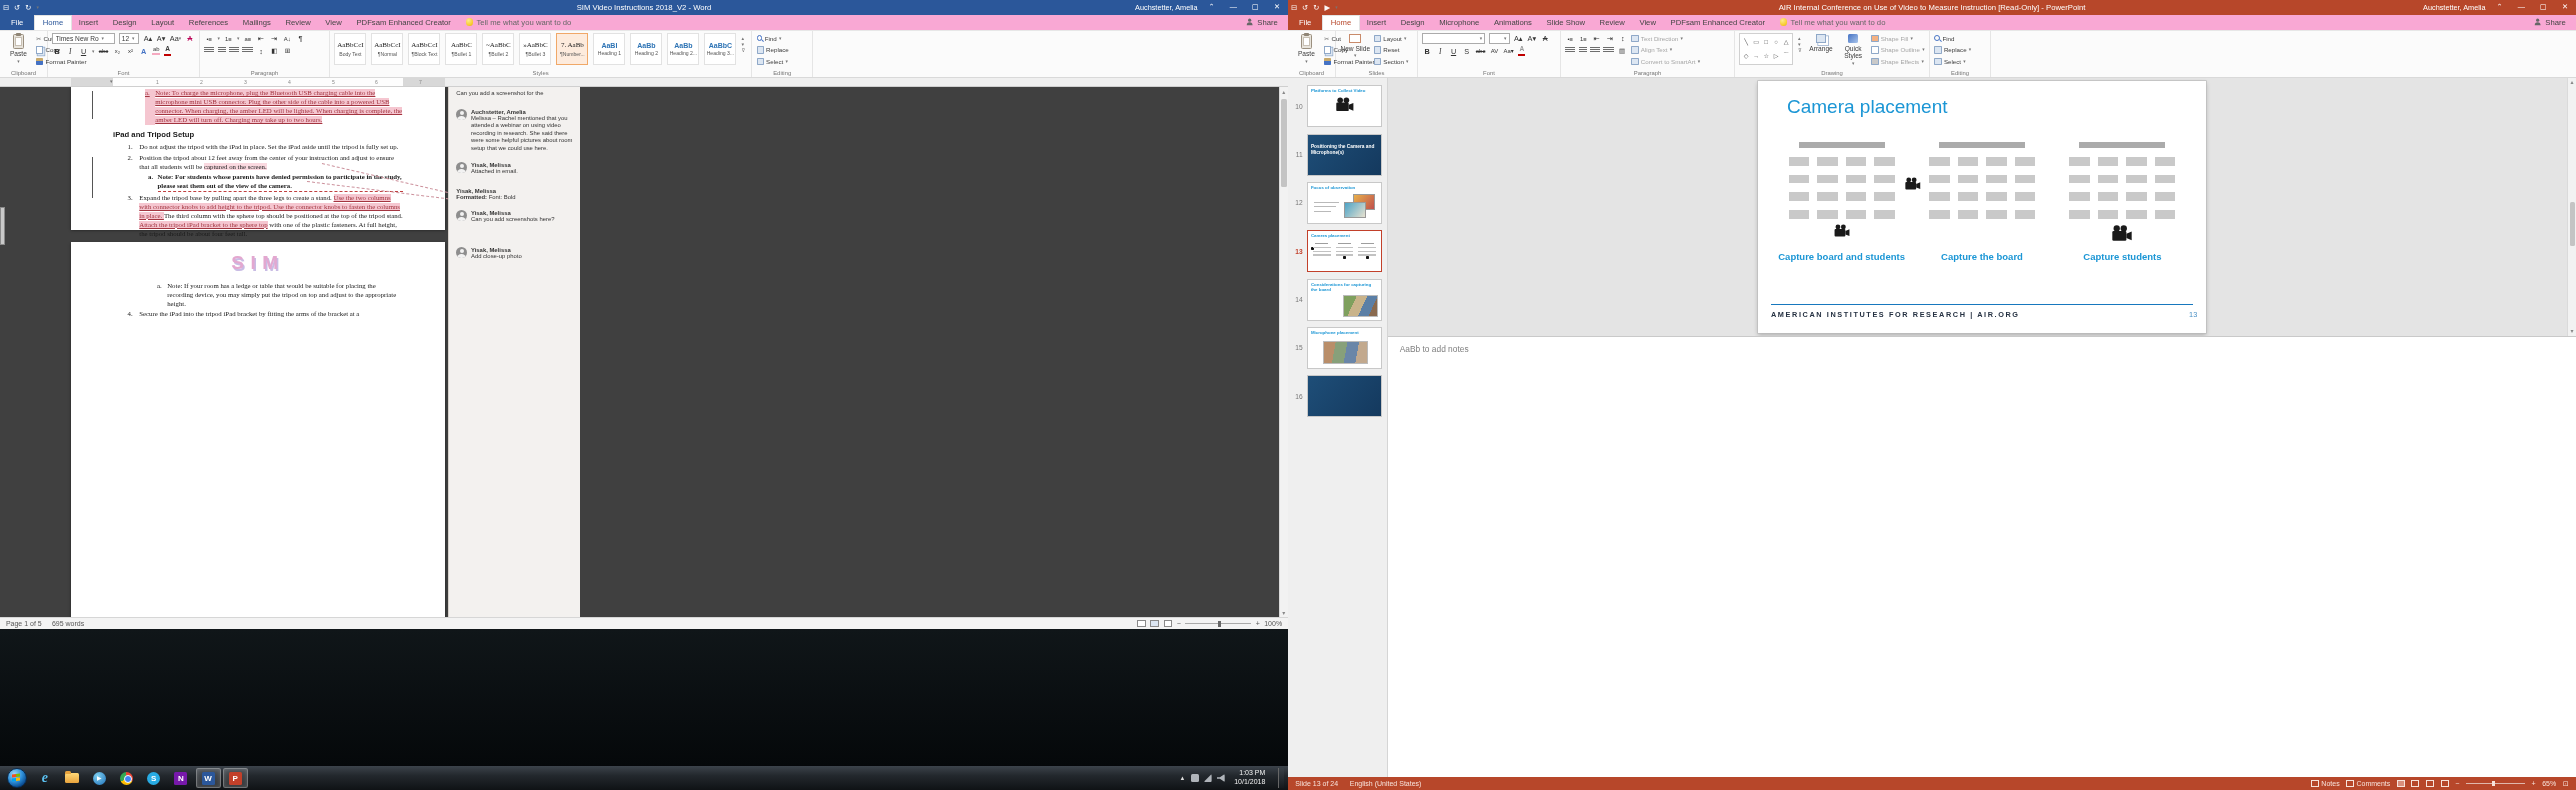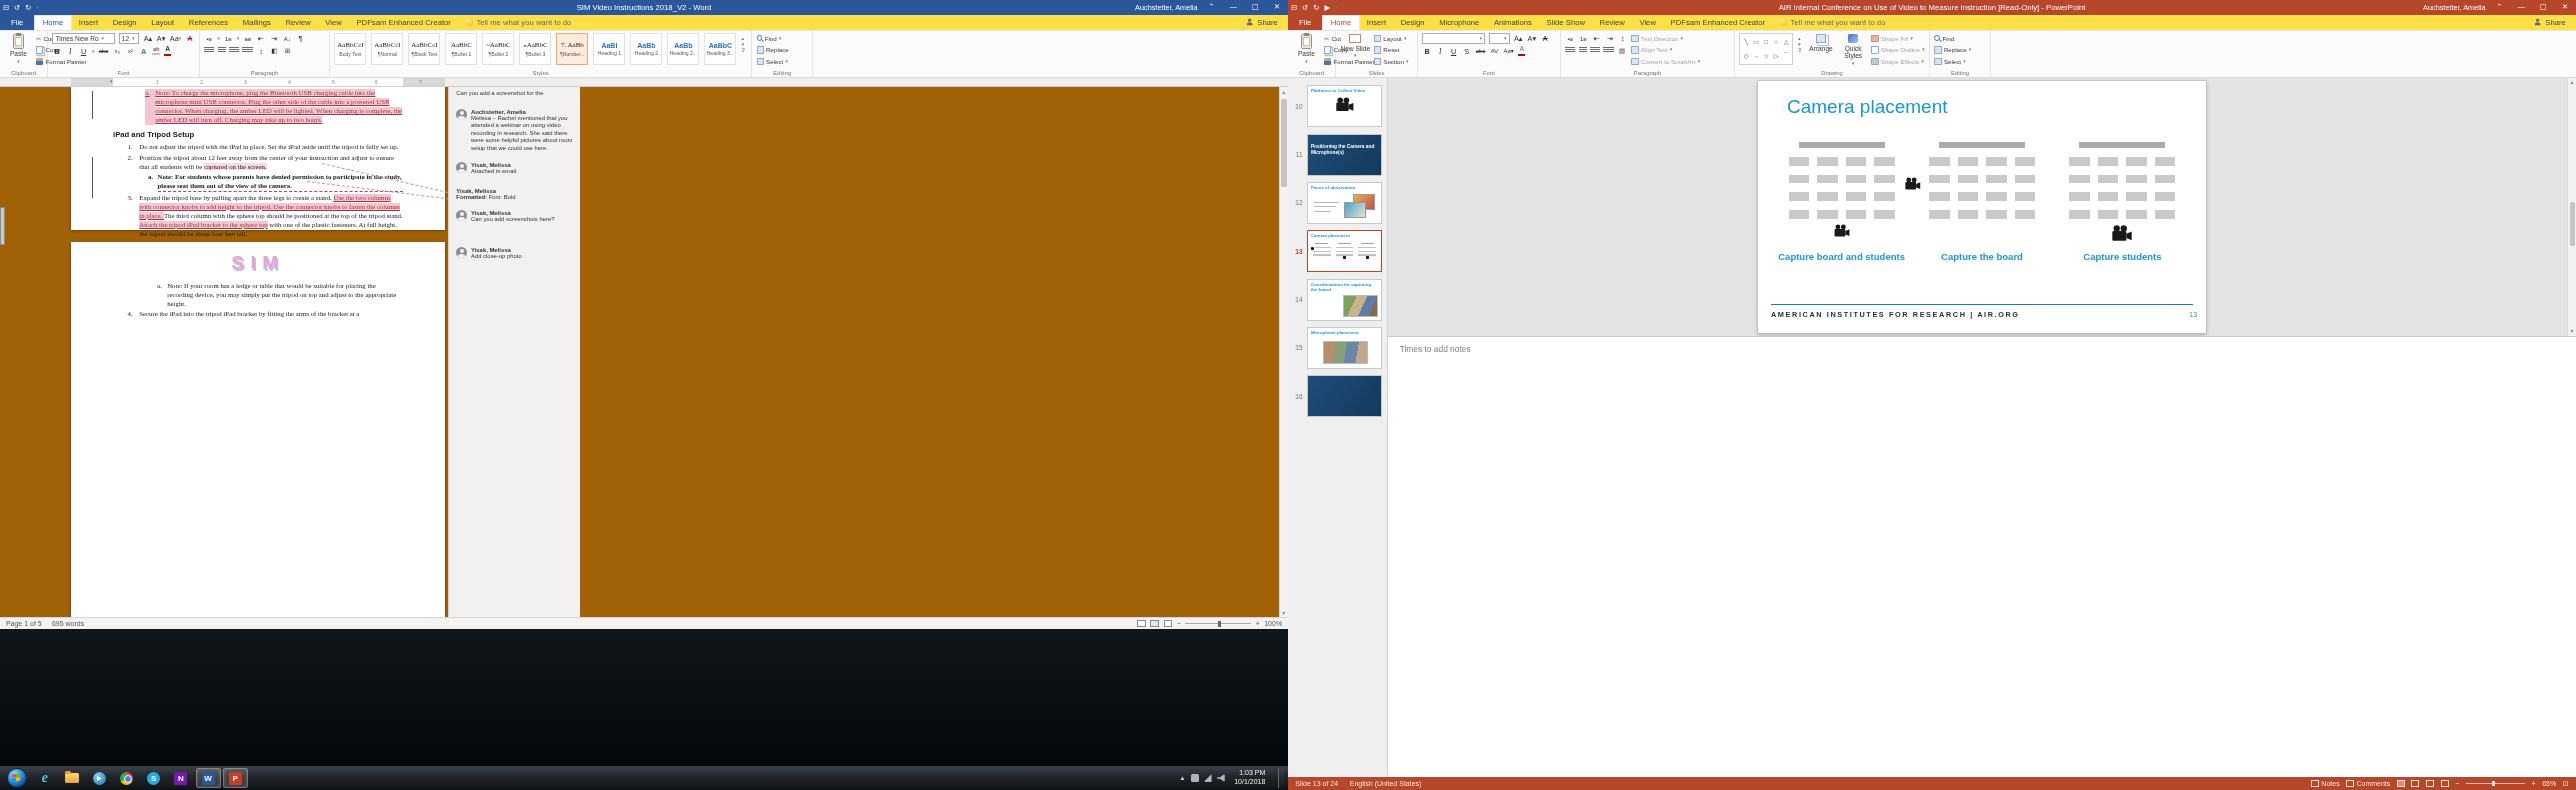--- a/index.html
+++ b/index.html
@@ -10,21 +10,21 @@
 
   
   .owin{position:absolute;left:0;top:0;width:1288px;display:flex;flex-direction:column;background:#fff}
   .titlebar{height:14.6px;display:flex;align-items:center;color:#fff;font-size:7.7px;padding:0 2.9px;position:relative;flex:none}
   .tb-word{background:#2B579A}.tb-ppt{background:#B7472A}
   .qat{display:flex;gap:5.1px;align-items:center;font-size:7.3px;opacity:.95;z-index:2}
   .qat span{display:inline-block}
   .tb-title{position:absolute;left:0;right:0;text-align:center;pointer-events:none;white-space:nowrap}
   .tb-right{margin-left:auto;display:flex;gap:5.9px;align-items:center;font-size:7.3px;z-index:2}
   .winbtn{width:16px;text-align:center;font-size:7.3px;line-height:14.6px}
-  .tabsrow{height:16px;display:flex;align-items:stretch;background:#fde047;font-size:7.7px;color:#444;flex:none;border-bottom:0.7px solid #E7E7E7}
+  .tabsrow{height:16px;display:flex;align-items:stretch;background:#f9a8d4;font-size:7.7px;color:#444;flex:none;border-bottom:0.7px solid #E7E7E7}
   .ftab{color:#fff;padding:0 11px;display:flex;align-items:center}
   .ftab-word{background:#2B579A}.ftab-ppt{background:#B7472A}
   .tab{padding:0 7.3px;display:flex;align-items:center;white-space:nowrap}
   .tab.sel{border:0.7px solid #E3E3E3;border-bottom:none;background:#fff}
   .sel-word{color:#2B579A}.sel-ppt{color:#B7472A}
   .tellme{display:flex;align-items:center;gap:3.7px;color:#666;padding:0 7.3px;white-space:nowrap}
   .bulb{width:7.3px;height:7.3px;border-radius:50%;background:radial-gradient(circle at 35% 30%,#FFE98C,#F7C928 70%,#D9A40F)}
   .share{margin-left:auto;display:flex;align-items:center;gap:3.7px;padding:0 10.2px;color:#444}
   .ribbon{height:47px;background:#FBFBFB;border-bottom:0.7px solid #D9D9D9;display:flex;font-size:6.6px;color:#3b3b3b;flex:none}
   .rg{position:relative;border-right:0.7px solid #E5E5E5;padding:2.2px 4.4px 9.5px;display:flex;gap:3.7px;align-items:flex-start}
@@ -60,21 +60,21 @@
   .sprev.heading{color:#2E74B5;font-weight:bold}
   .slabel{font-size:5.1px;color:#555;white-space:nowrap}
   .galarrows{display:flex;flex-direction:column;justify-content:space-between;font-size:5.1px;color:#777;padding:2.2px 1.5px}
 
   
   #word-win{height:629px}
   .ruler{height:9.5px;background:#EFEFEF;position:relative;border-bottom:0.7px solid #CFCFCF;flex:none}
   .rpage{position:absolute;left:71px;width:374px;top:0;bottom:0;background:#FDFDFD}
   .rmarg{position:absolute;top:0;bottom:0;background:#D8D8D8}
   .rnum{position:absolute;top:1.5px;font-size:5.1px;color:#888}
-  .docarea{position:relative;flex:1;background:#a16207;overflow:hidden}
+  .docarea{position:relative;flex:1;background:#404040;overflow:hidden}
   .vsb{position:absolute;right:0;top:0;bottom:0;width:9.5px;background:#F2F2F2;border-left:0.7px solid #DADADA}
   .vsb .vthumb{position:absolute;left:1.5px;right:1.5px;top:11.7px;height:88px;background:#C4C4C4;border-radius:1.5px}
   .vsb .ar{position:absolute;left:0;right:0;text-align:center;font-size:5.1px;color:#888}
   .page{position:absolute;left:71px;width:374px;background:#fff;box-shadow:0 0.7px 2.9px rgba(0,0,0,.45)}
   #page1{top:0;height:143px}
   #page2{top:155px;bottom:-14.6px}
   .doc{font-family:"Liberation Serif",serif;font-size:6.8px;line-height:1.32;color:#1a1a1a;padding:2.2px 42px 0;position:relative}
   .hl{background:#F5C6D0}
   .ins{color:#A33540;text-decoration:underline}
   .hlnote{display:flex;margin-left:32px}
@@ -922,21 +922,21 @@
             <div class="sl-footer">AMERICAN INSTITUTES FOR RESEARCH | AIR.ORG</div>
             <div class="sl-num">13</div>
           </div>
           <div class="vsb" style="width:8.8px">
             <span class="ar" style="top:1.5px">▲</span>
             <div class="vthumb" style="top:124px;height:44px"></div>
             <span class="ar" style="bottom:1.5px">▼</span>
           </div>
         </div>
         <div class="notes">
-          <div class="ph">Times to add notes</div>
+          <div class="ph">AaBb to add notes</div>
         </div>
       </div>
     </div>
 
     <div class="sbar-p">
       <span>Slide 13 of 24</span>
       <span>English (United States)</span>
       <div class="sbp-right">
         <span class="sbtn">
             <span class="wviewic"></span>

